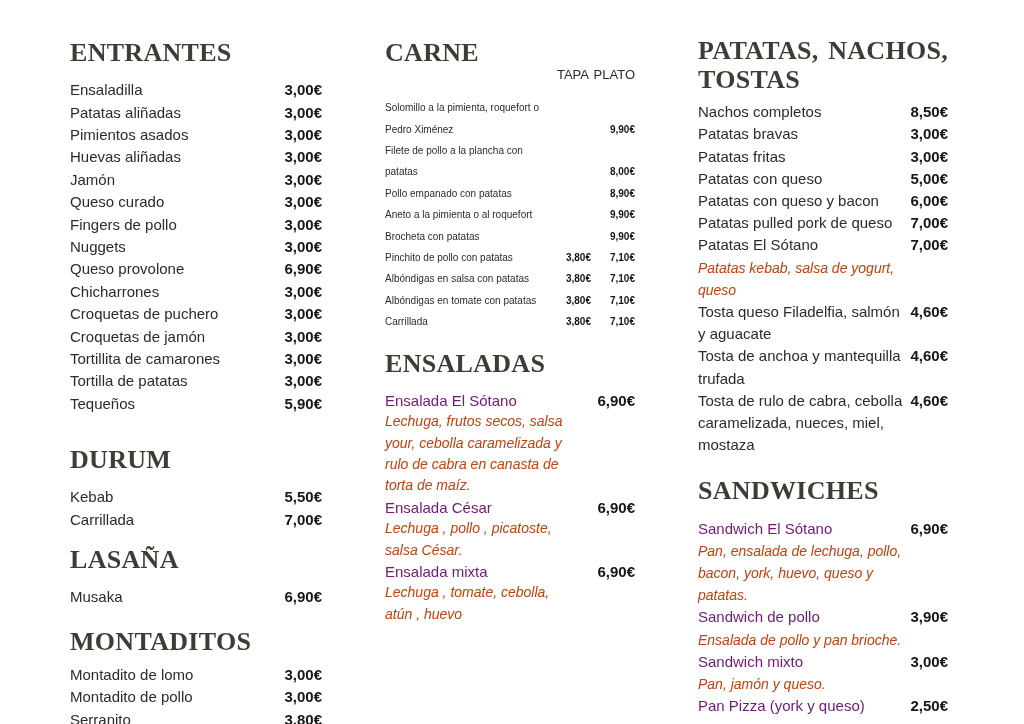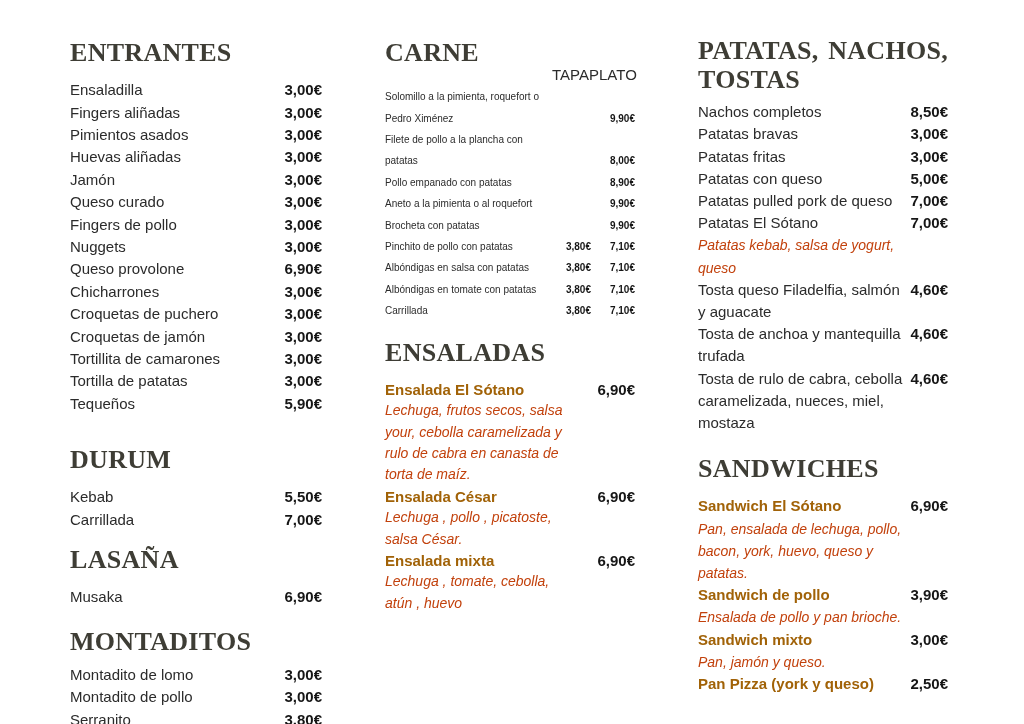--- a/index.html
+++ b/index.html
@@ -35,37 +35,37 @@
   [data-name="section-sandwiches"] { margin-top:20px; }
   [data-name="section-carne"] .section-title { margin-bottom:2px; }
   [data-name="section-patatas-nachos-tostas"] .section-title { text-align:justify; margin-bottom:7px; }
 
   .menu-item { display:flex; align-items:flex-start; font-size:15px; line-height:22.4px; }
   [data-name="section-carne"] .menu-item { align-items:flex-end; font-size:10px; line-height:21.2px; }
   .menu-column:nth-child(2) .menu-item { line-height:21.4px; }
   .menu-column:nth-child(3) .menu-item { line-height:22.2px; }
 
   .item-name { flex:1 1 auto; padding-right:8px; color:#2b2b2b; }
-  .menu-item.bold-name .item-name { font-weight:700; color:#a16207; }
+  .menu-item.bold-name .item-name { font-weight:400; color:#701a75; }
 
   .item-price {
     font-weight:700;
     color:#161616;
     white-space:nowrap;
     margin-left:auto;
   }
   .price-col { width:44px; text-align:right; flex:0 0 auto; margin-left:0; }
 
   .price-headers {
     display:flex;
     justify-content:flex-end;
-    font-size:15px;
+    font-size:13px;
     line-height:16px;
     color:#2b2b2b;
-    margin:-2px 0 3px 0;
+    margin:-2px 0 14px 0;
     font-weight:400;
   }
   .price-headers .price-col-label { width:46px; text-align:right; }
 
   .item-description {
     font-style:italic;
     font-size:14px;
     line-height:21.4px;
     color:#c2410c;
     padding-right:60px;
@@ -78,21 +78,21 @@
 <div class="page" data-name="menu-page">
   <div class="columns" data-name="menu-columns">
       <div class="menu-column" data-name="menu-column-1">
         <section class="menu-section" data-name="section-entrantes">
           <h2 class="section-title" data-name="section-title">ENTRANTES</h2>
           <div class="menu-item" data-name="menu-item">
             <span class="item-name" data-name="item-name">Ensaladilla</span>
             <span class="item-price" data-name="item-price">3,00€</span>
           </div>
           <div class="menu-item" data-name="menu-item">
-            <span class="item-name" data-name="item-name">Fingers aliñadas</span>
+            <span class="item-name" data-name="item-name">Patatas aliñadas</span>
             <span class="item-price" data-name="item-price">3,00€</span>
           </div>
           <div class="menu-item" data-name="menu-item">
             <span class="item-name" data-name="item-name">Pimientos asados</span>
             <span class="item-price" data-name="item-price">3,00€</span>
           </div>
           <div class="menu-item" data-name="menu-item">
             <span class="item-name" data-name="item-name">Huevas aliñadas</span>
             <span class="item-price" data-name="item-price">3,00€</span>
           </div>
@@ -260,20 +260,24 @@
           </div>
           <div class="menu-item" data-name="menu-item">
             <span class="item-name" data-name="item-name">Patatas fritas</span>
             <span class="item-price" data-name="item-price">3,00€</span>
           </div>
           <div class="menu-item" data-name="menu-item">
             <span class="item-name" data-name="item-name">Patatas con queso</span>
             <span class="item-price" data-name="item-price">5,00€</span>
           </div>
           <div class="menu-item" data-name="menu-item">
+            <span class="item-name" data-name="item-name">Patatas con queso y bacon</span>
+            <span class="item-price" data-name="item-price">6,00€</span>
+          </div>
+          <div class="menu-item" data-name="menu-item">
             <span class="item-name" data-name="item-name">Patatas pulled pork de queso</span>
             <span class="item-price" data-name="item-price">7,00€</span>
           </div>
           <div class="menu-item" data-name="menu-item">
             <span class="item-name" data-name="item-name">Patatas El Sótano</span>
             <span class="item-price" data-name="item-price">7,00€</span>
           </div>
           <p class="item-description" data-name="item-description">Patatas kebab, salsa de yogurt, queso</p>
           <div class="menu-item" data-name="menu-item">
             <span class="item-name" data-name="item-name">Tosta queso Filadelfia, salmón y aguacate</span>

